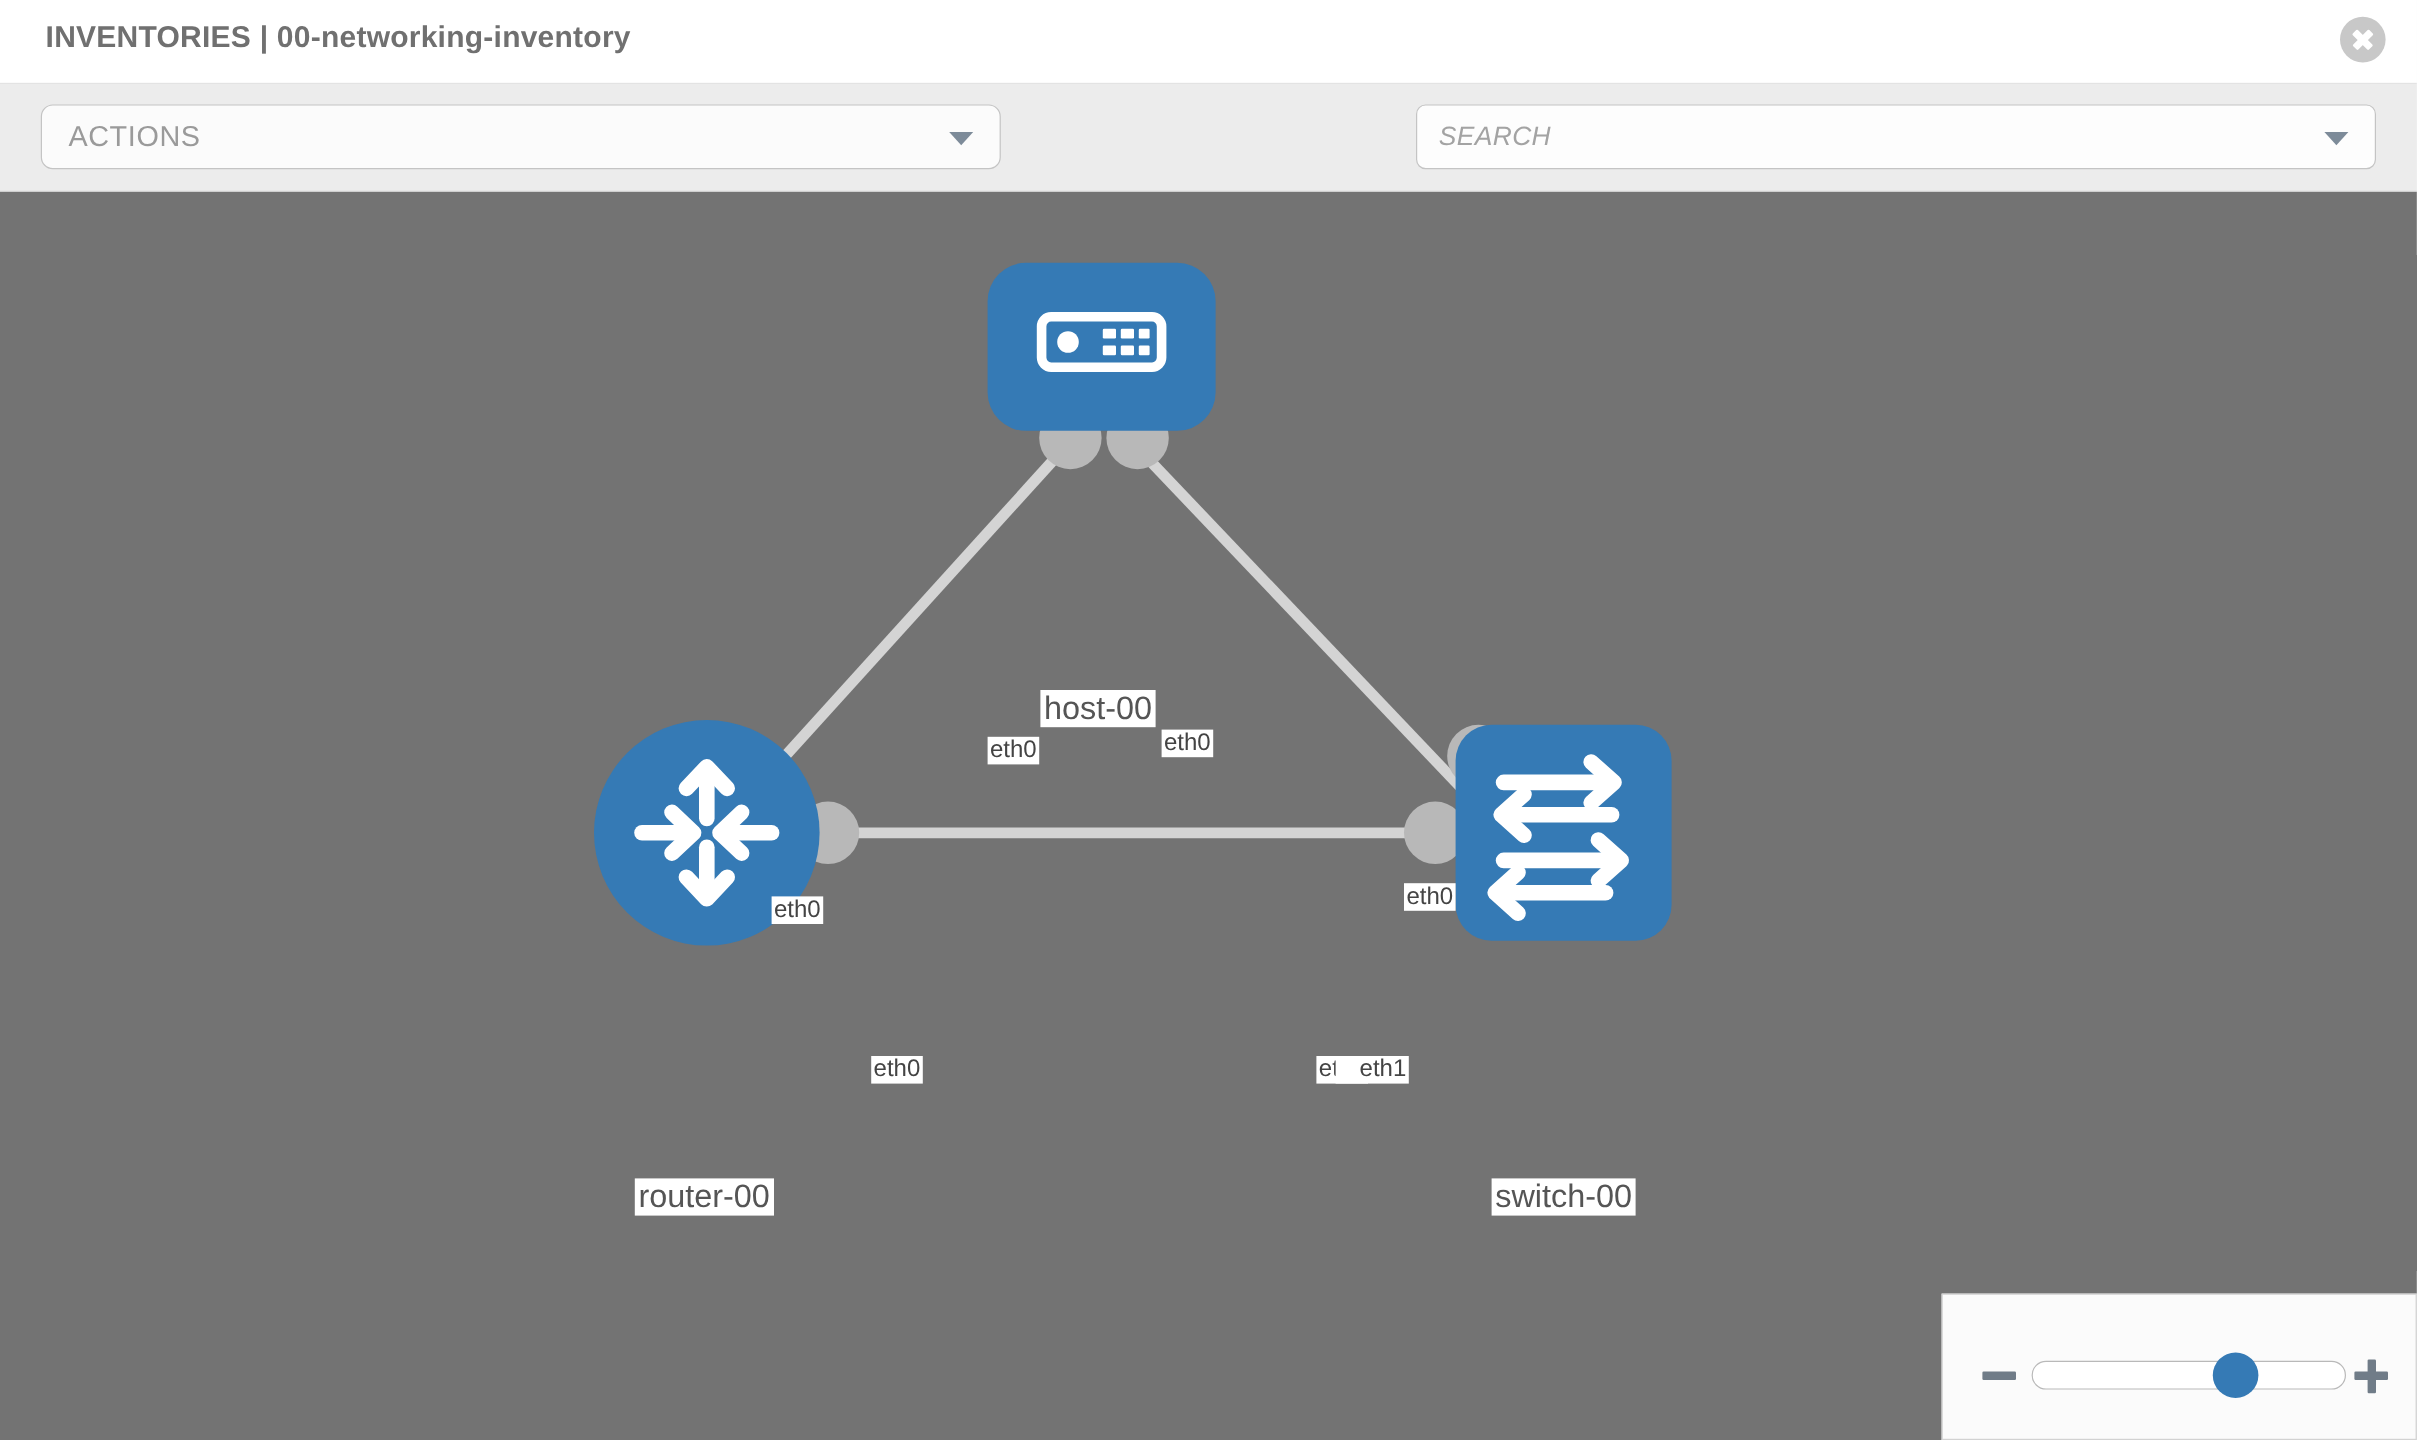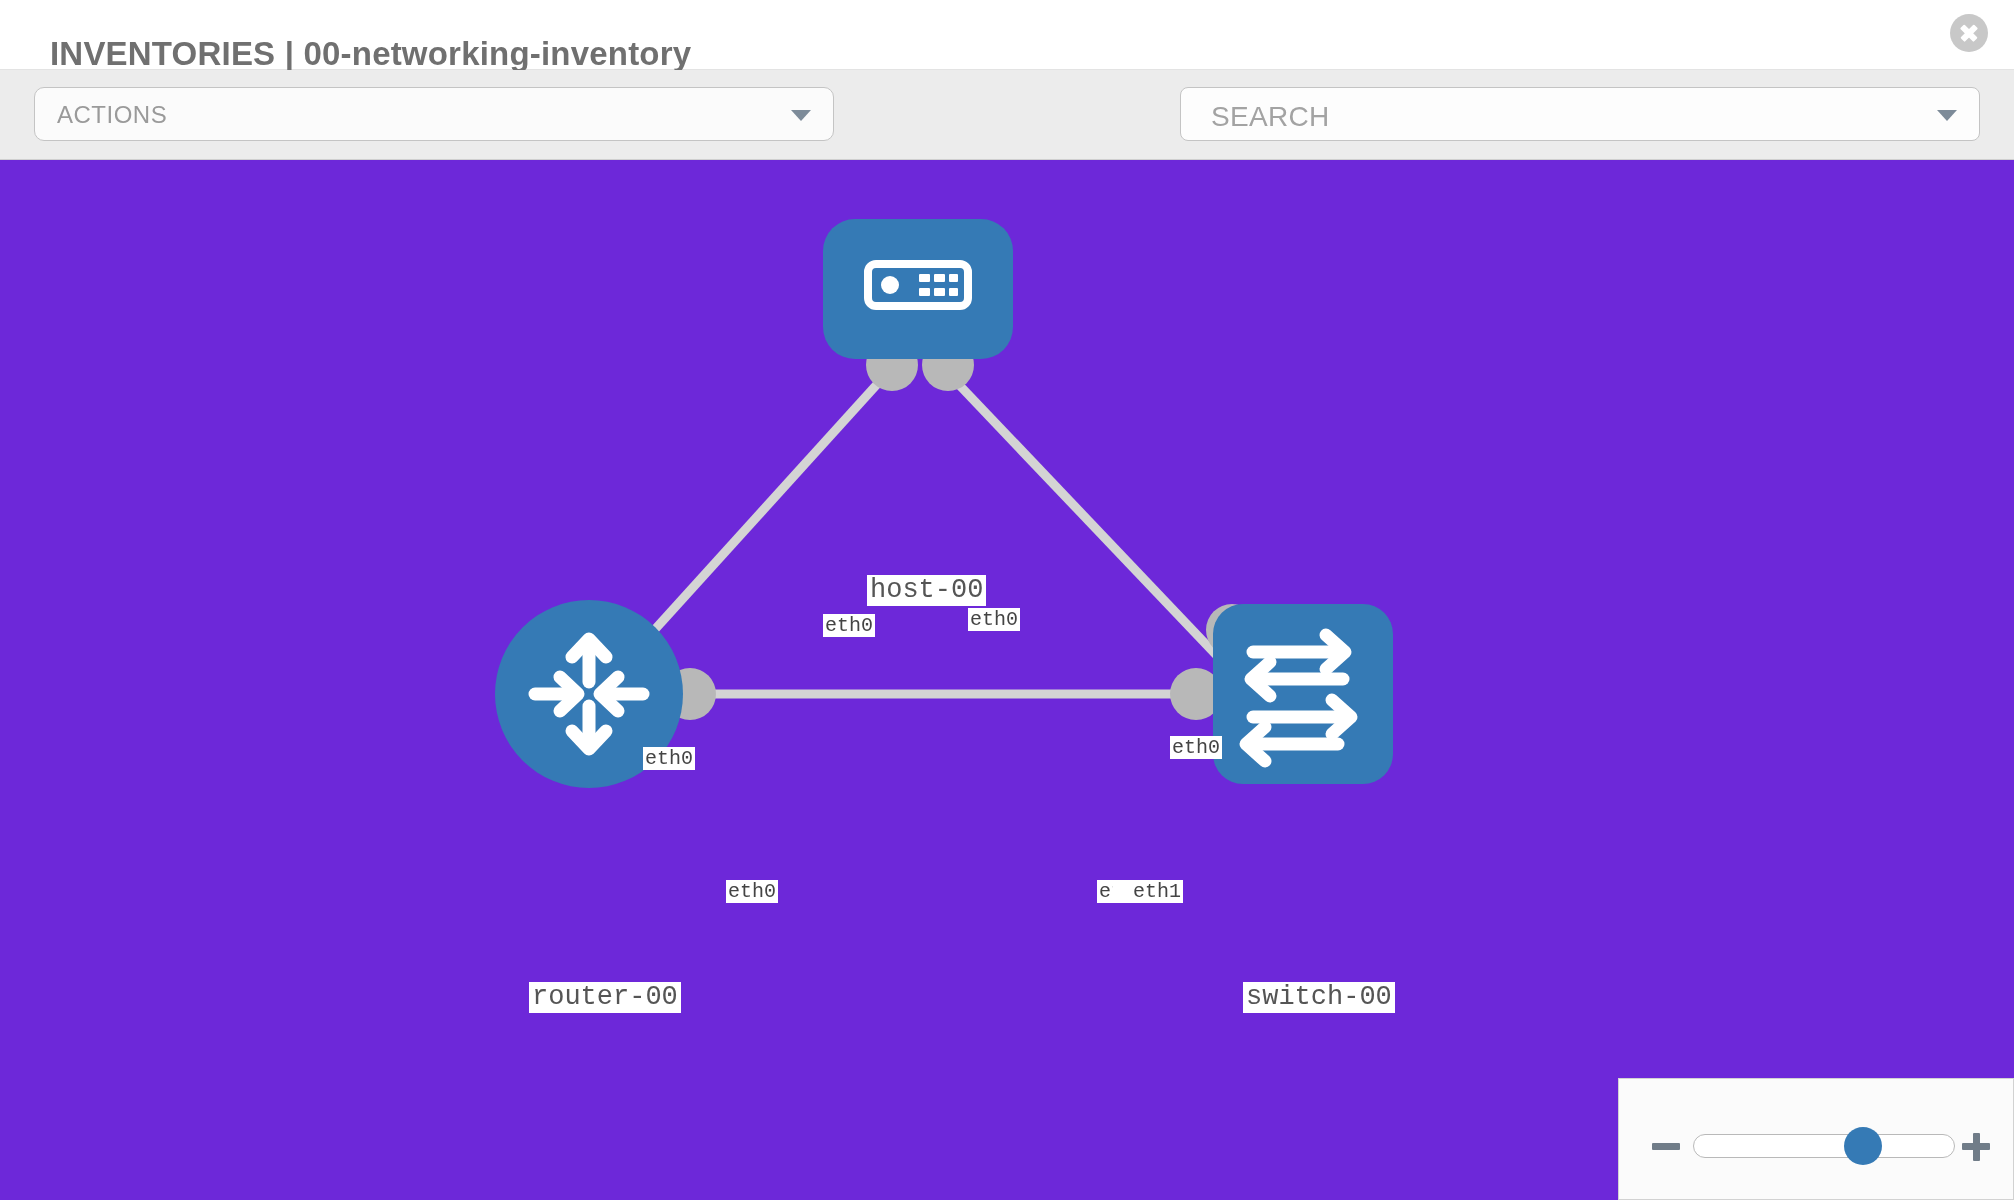--- a/index.html
+++ b/index.html
@@ -20,28 +20,27 @@
     position: absolute;
     left: 0; top: 0;
     width: 2014px;
     height: 70px;
     background: #ffffff;
     border-bottom: 1px solid #e3e3e3;
     box-sizing: border-box;
   }
   .page-title {
     position: absolute;
-    left: 50px;
+    left: 38px;
     top: 17px;
-    font-size: 33px;
+    font-size: 25px;
     font-weight: bold;
     color: #707070;
     letter-spacing: 0.2px;
     white-space: nowrap;
-    margin-top: 18px;
   }
   .close-btn {
     position: absolute;
     right: 26px;
     top: 14px;
     width: 38px;
     height: 38px;
     border-radius: 50%;
     background: #c8c8c8;
     cursor: pointer;
@@ -118,36 +117,36 @@
     width: 800px;
     height: 54px;
     background: #fdfdfd;
     border: 1px solid #c4c4c4;
     border-radius: 8px;
     box-sizing: border-box;
     cursor: text;
   }
   .search-box .sel-label {
     position: absolute;
-    left: 30px;
+    left: 18px;
     top: 13px;
-    font-size: 28px;
+    font-size: 22px;
     color: #a3a3a3;
     letter-spacing: 0.3px;
+    font-style: italic;
   }
 
   
   .canvas {
     position: absolute;
     left: 0; top: 160px;
     width: 2014px;
     height: 1040px;
-    background: #6d28d9;
+    background: #737373;
     overflow: hidden;
-    font-family: Liberation Mono, monospace;
   }
   .canvas svg.topology {
     position: absolute;
     left: 0; top: 0;
     width: 2014px;
     height: 1040px;
   }
 
   .node-label {
     position: absolute;

